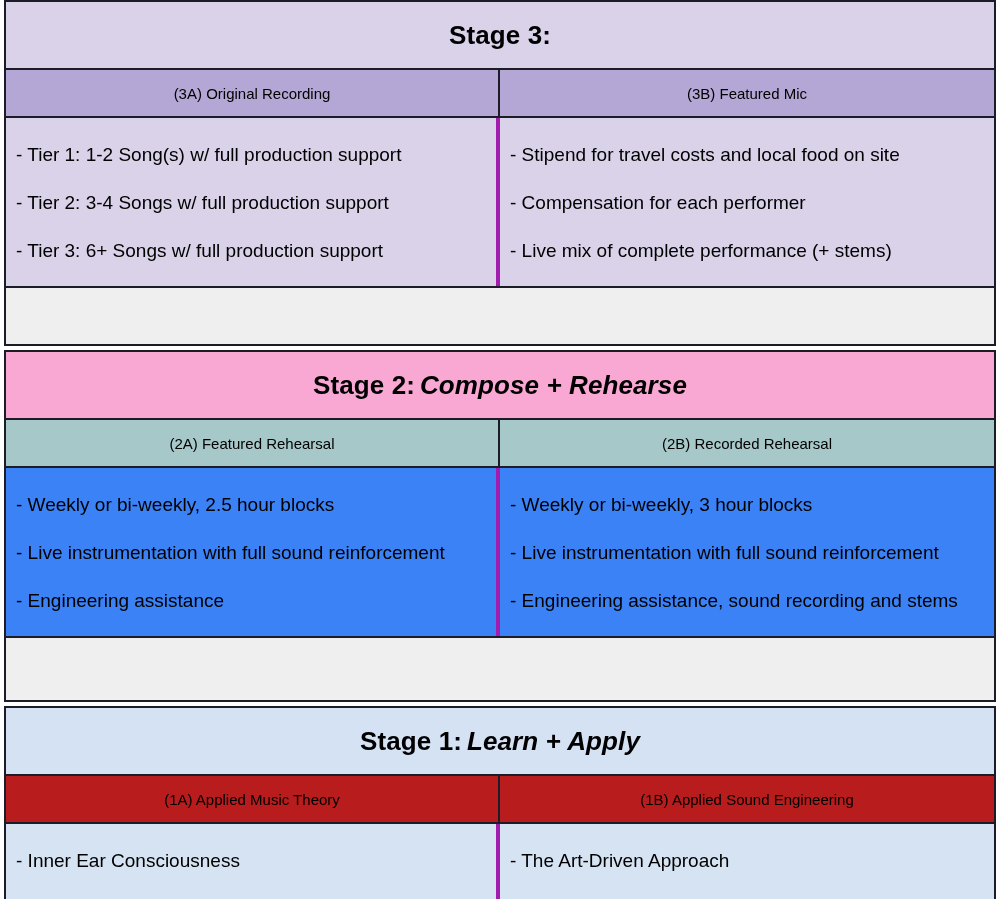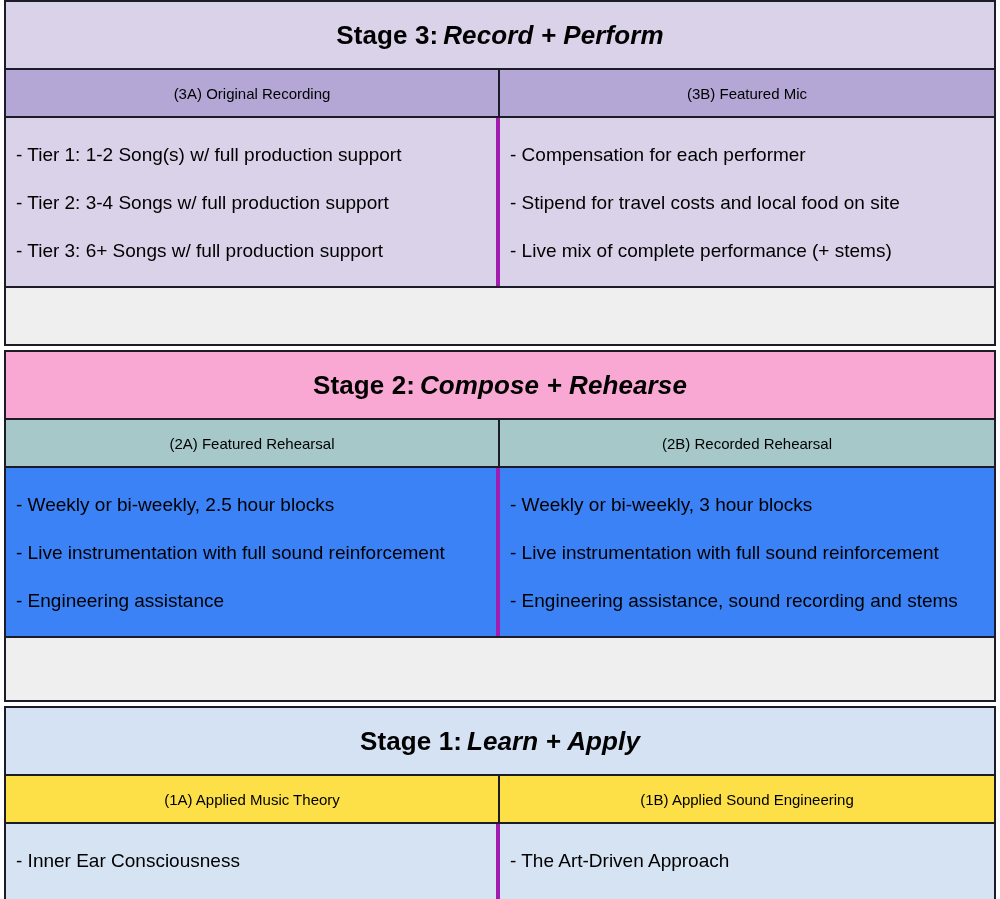--- a/index.html
+++ b/index.html
@@ -111,50 +111,49 @@
   .s3 .sub-head   { background: #b4a7d6; }
   .s3 .body-col   { background: #d9d2e9; }
 
   
   .s2 .stage-title { background: #f9a8d4; }
   .s2 .sub-head   { background: #a7c8c9; }
   .s2 .body-col   { background: #3b82f6; }
 
   
   .s1 .stage-title { background: #d4e2f4; }
-  .s1 .sub-head   { background: #fde047; }
+  .s1 .sub-head   { background: #b91c1c; }
   .s1 .body-col   { background: #d5e3f3; }
 </style>
 </head>
 <body>
 
 <div class="sheet">
 
   <div class="stage-block s3">
 
     <div class="stage-title">
       <span class="lead">Stage 3</span>
         <span class="lead">:</span>
-        <span class="sub">Record + Perform</span>
     </div>
 
     <div class="sub-head-row">
       <div class="sub-head left">(3A) Original Recording</div>
       <div class="sub-head right">(3B) Featured Mic</div>
     </div>
 
     <div class="body-row">
       <div class="body-col left">
         <div class="bullet">- Tier 1: 1-2 Song(s) w/ full production support</div>
         <div class="bullet">- Tier 2: 3-4 Songs w/ full production support</div>
         <div class="bullet">- Tier 3: 6+ Songs w/ full production support</div>
       </div>
       <div class="body-col right">
+        <div class="bullet">- Stipend for travel costs and local food on site</div>
         <div class="bullet">- Compensation for each performer</div>
-        <div class="bullet">- Stipend for travel costs and local food on site</div>
         <div class="bullet">- Live mix of complete performance (+ stems)</div>
       </div>
     </div>
 
   </div>
 
   <div class="spacer"></div>
   <div class="gap-white"></div>
 
   <div class="stage-block s2">

